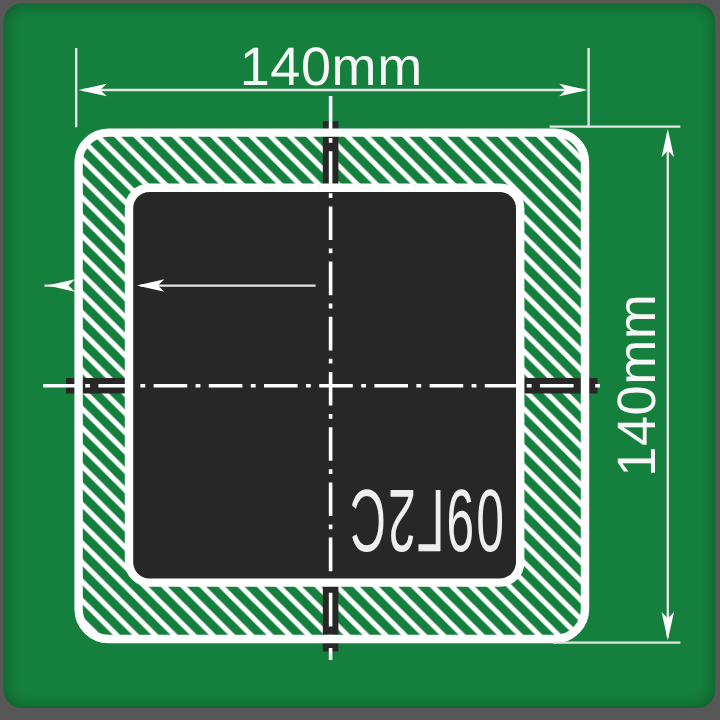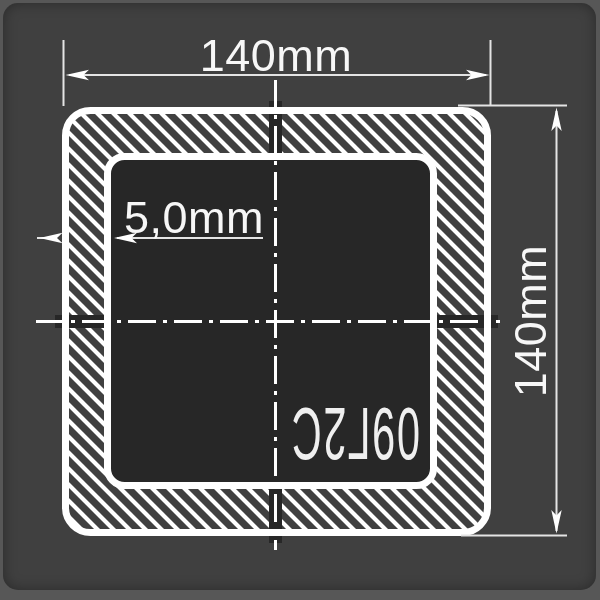--- a/index.html
+++ b/index.html
@@ -3,21 +3,21 @@
 <meta charset="utf-8">
 <style>
   html,body{margin:0;padding:0;}
   body{
     width:600px;height:600px;position:relative;overflow:hidden;
     background:#575757;
     font-family:"Liberation Sans", sans-serif;
   }
   .panel{
     position:absolute;left:3px;top:3px;right:4px;bottom:10px;
-    background:#404040;border-radius:15px;
+    background:#15803d;border-radius:15px;
     box-shadow:inset 0 0 14px rgba(0,0,0,.35);
   }
   svg.drawing{position:absolute;left:0;top:0;width:600px;height:600px;}
   .label{
     position:absolute;color:#f7f7f7;white-space:nowrap;
     font-size:45px;line-height:1;letter-spacing:0.5px;
   }
   .label-top{left:273px;top:30px;transform:translateX(-50%);}
   .label-wall{left:191px;top:192px;transform:translateX(-50%);}
   .label-right{left:527px;top:318px;transform:translate(-50%,-50%) rotate(-90deg);}
@@ -64,19 +64,18 @@
     <polygon points="553.5,530.5 548.3,507 553.5,512.5 558.7,507" fill="#ffffff"></polygon>
 
     <line x1="34" y1="235" x2="46" y2="235" stroke="#e4e4e4" stroke-width="2"></line>
     <polygon points="59.5,235 36.5,229.8 42,235 36.5,240.2" fill="#ffffff" transform="rotate(180 48 235)"></polygon>
     <line x1="114" y1="235" x2="260" y2="235" stroke="#e4e4e4" stroke-width="2"></line>
     <polygon points="111,235 134,229.8 128.5,235 134,240.2" fill="#ffffff"></polygon>
   </svg>
 
   <div class="label label-top">140mm</div>
 
-  <div class="label label-wall">5,0mm</div>
 
   <div class="label label-right">140mm</div>
 
   <div class="label label-grade">09Г2С</div>
 
 </div>
 
 </body></html>

